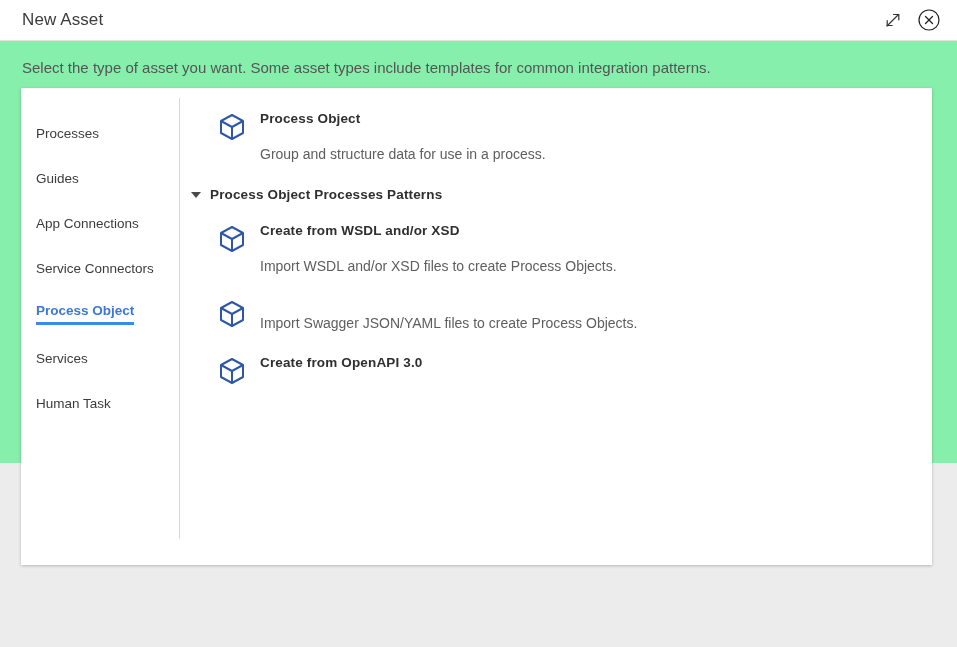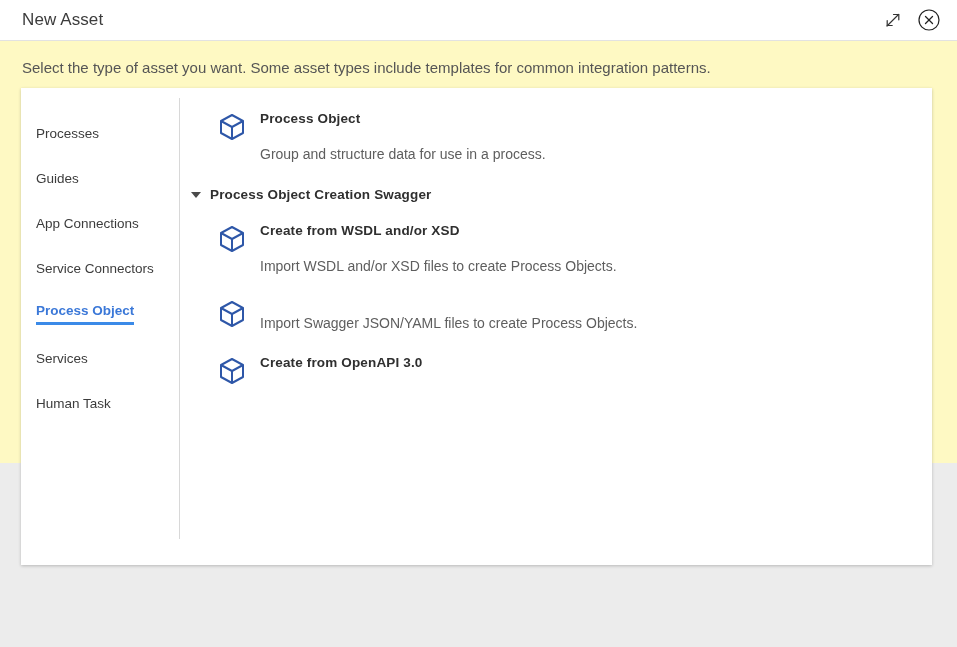--- a/index.html
+++ b/index.html
@@ -5,21 +5,21 @@
   * { box-sizing: border-box; margin: 0; padding: 0; }
   html, body {
     width: 957px; height: 647px;
     font-family: "Liberation Sans", sans-serif;
     background: #ececec;
     overflow: hidden;
   }
   .dialog {
     position: relative;
     width: 957px; height: 463px;
-    background: #fef9c3;
+    background: #86efac;
     display: flex;
     flex-direction: column;
   }
 
   
   .titlebar {
     height: 41px;
     background: #ffffff;
     border-bottom: 1px solid #e2e2e2;
     display: flex;
@@ -279,21 +279,21 @@
             </svg>
           </div>
           <div class="asset-text">
             <div class="asset-title">Process Object</div>
             <div class="asset-desc">Group and structure data for use in a process.</div>
           </div>
         </div>
 
         <div class="section-head">
           <span class="tri"></span>
-          <span class="section-title">Process Object Creation Swagger</span>
+          <span class="section-title">Process Object Processes Patterns</span>
         </div>
 
         <div class="asset-row">
           <div class="asset-icon">
             <svg width="28" height="30" viewBox="0 0 28 30">
               <g fill="none" stroke="#2e57a8" stroke-width="2" stroke-linejoin="round">
                 <polygon points="14,3 25,9 25,21 14,27 3,21 3,9"></polygon>
                 <polyline points="3,9 14,15 25,9"></polyline>
                 <line x1="14" y1="15" x2="14" y2="27"></line>
               </g>

